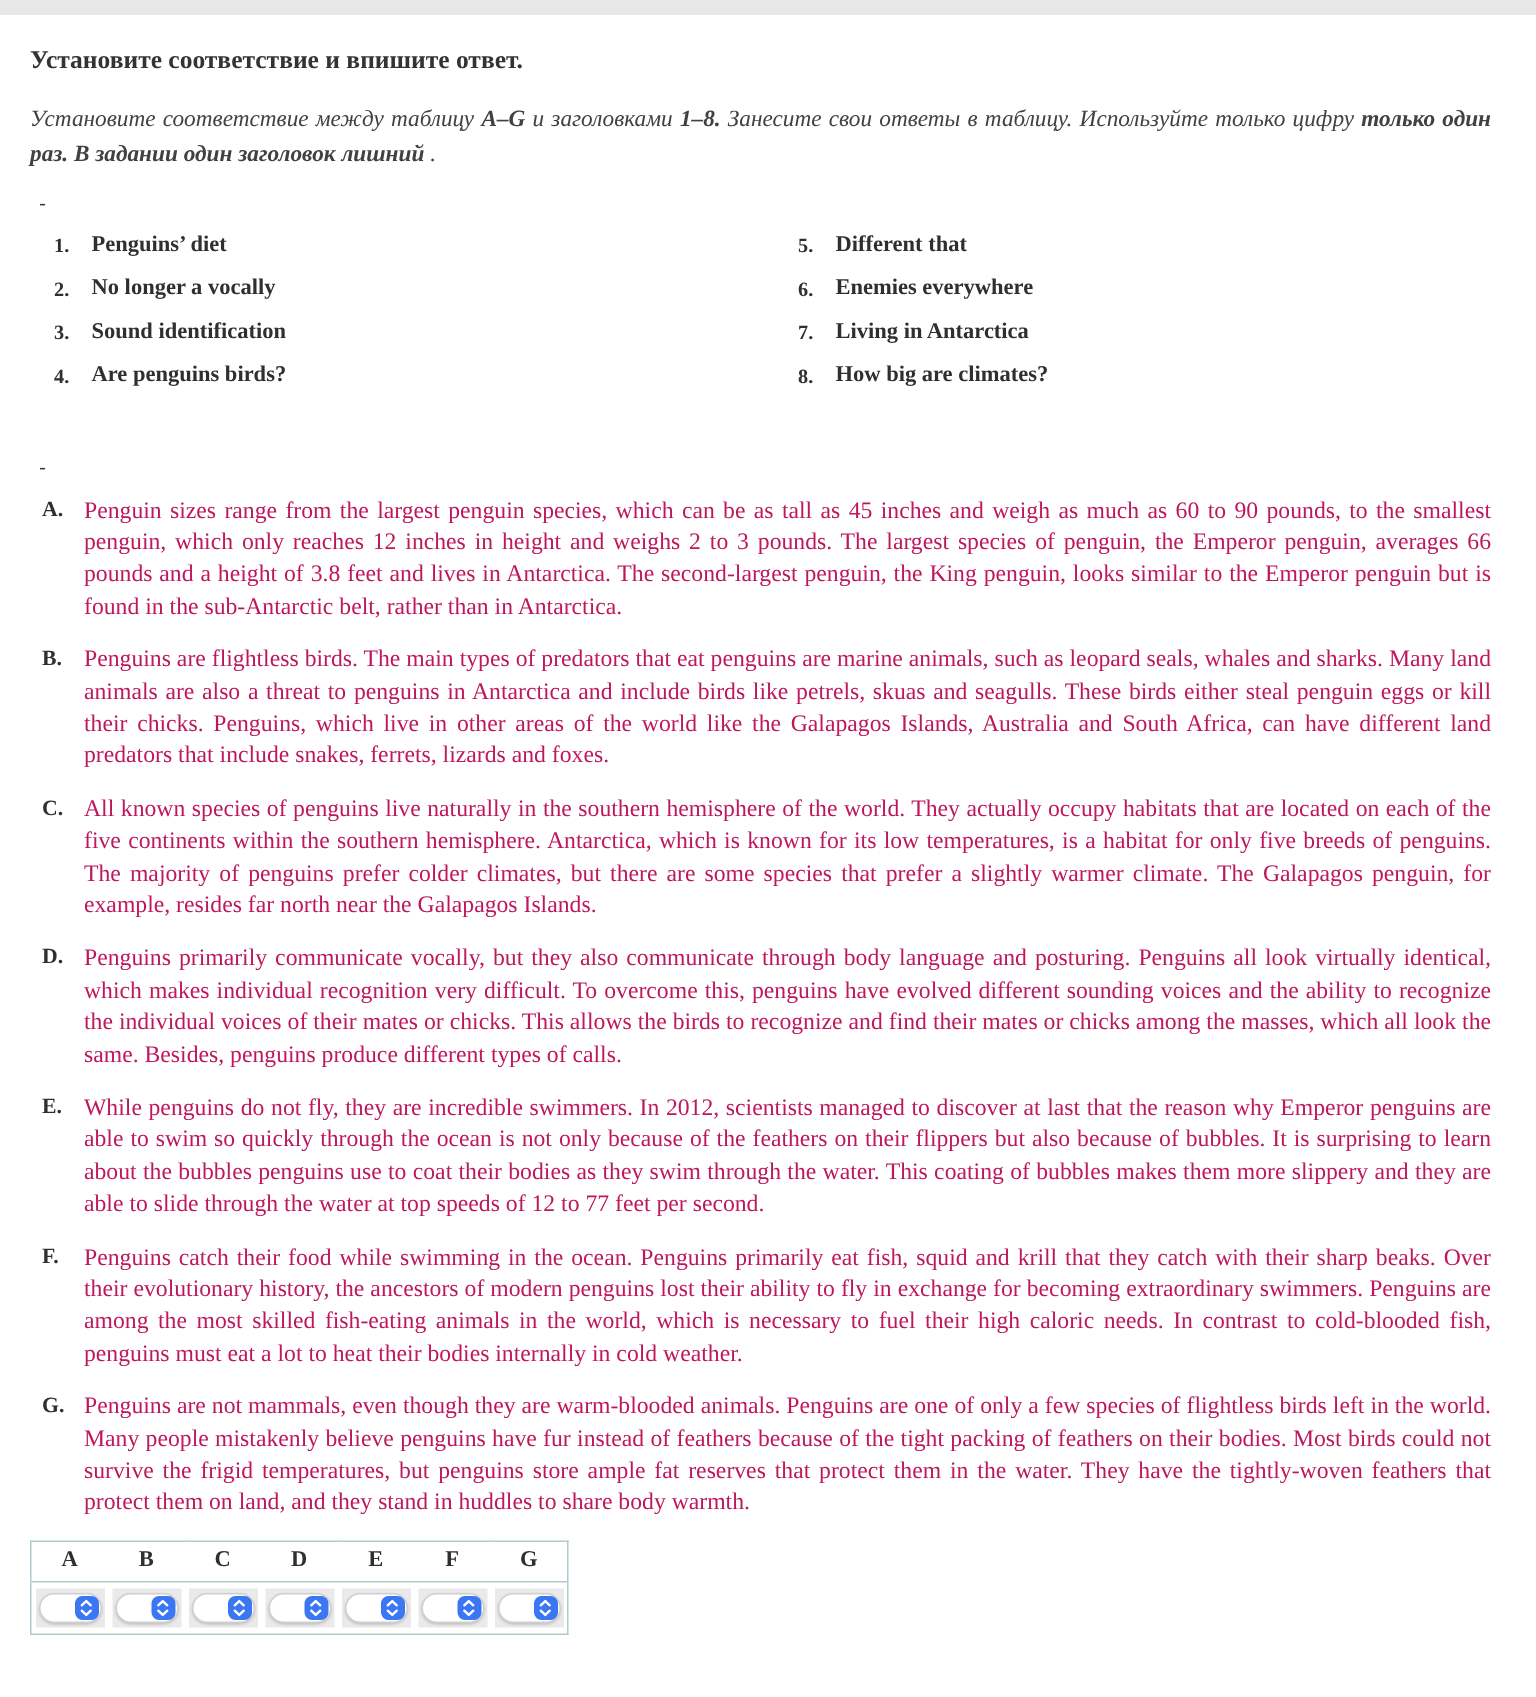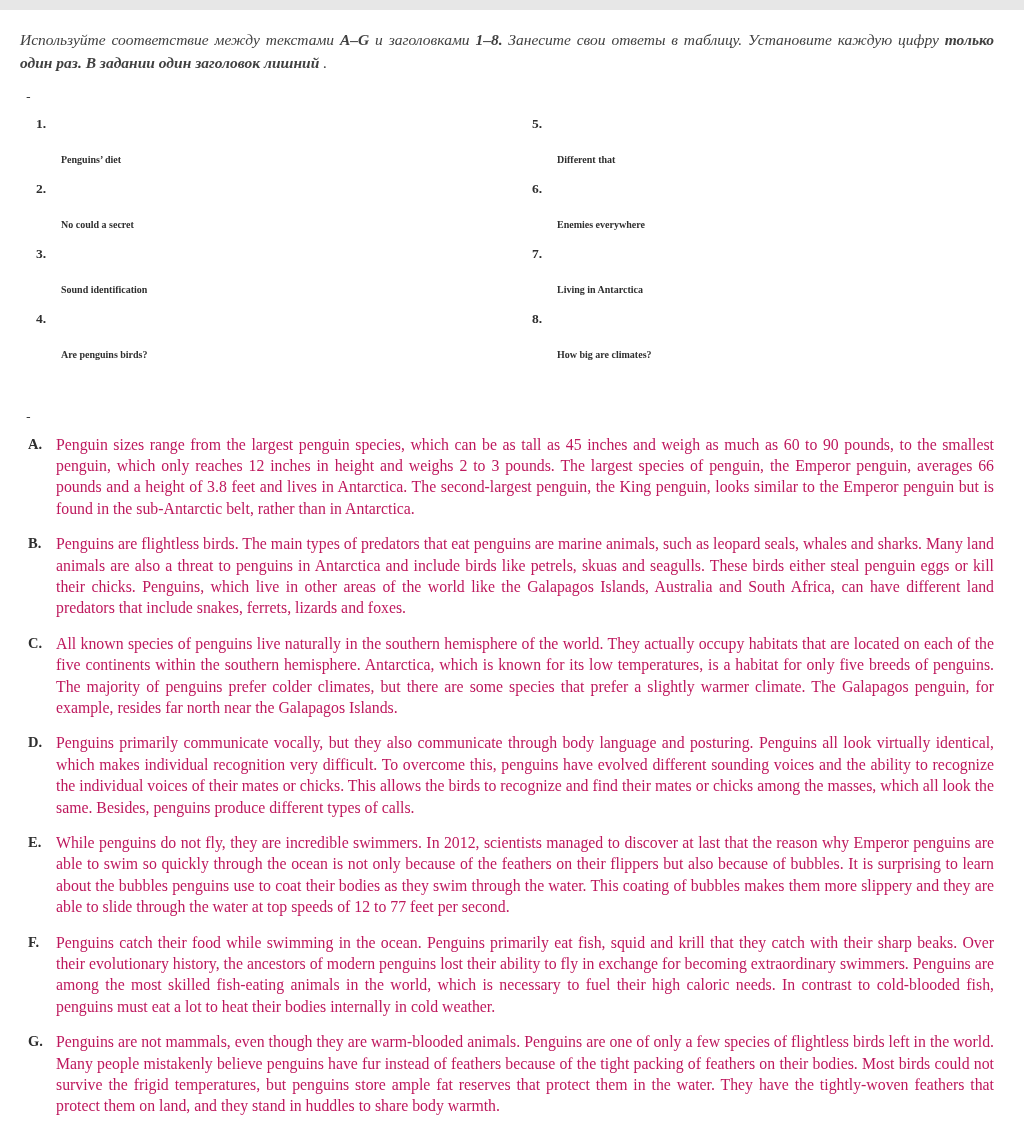--- a/index.html
+++ b/index.html
@@ -26,21 +26,21 @@
     margin-top:10px; padding-left:6px; font-size:13px; line-height:14px;
     color:#3b3b3b; font-family:"DejaVu Sans", sans-serif;
   }
   .dash-marker.second { margin-top:36px; }
 
   .headings { display:flex; margin-top:10px; padding-left:16px; }
   .h-col { width:496px; }
   .h-col.right { flex:1; }
   .h-item { display:flex; margin-bottom:10px; line-height:19px; }
   .h-num { width:18px; margin-right:7px; font-weight:bold; font-size:13.5px; color:#2f2f2f; }
-  .h-label { font-weight:bold; font-size:10px; color:#2f2f2f;margin-top:36px; }
+  .h-label { font-weight:bold; font-size:15px; color:#2f2f2f; }
 
   .paras { margin-top:10px; }
   .para { display:flex; margin-bottom:14px; font-size:15.8px; line-height:21.4px; }
   .para-label { width:28px; margin-left:8px; flex-shrink:0; font-weight:bold; font-size:14.5px; color:#2f2f2f; }
   .para-text { flex:1; text-align:justify; color:#be185d; }
 
   table.ans-table {
     margin-top:14px; border-collapse:collapse; table-layout:fixed; width:357px;
     border:1px solid #b3cad0; background:#ffffff;
   }
@@ -67,34 +67,35 @@
     flex-shrink:0;
   }
 </style>
 </head>
 <body>
 
 <div class="topbar"></div>
 
 <div class="content">
 
-
-  <p class="instructions"><span>Используйте соответствие между текстами </span><span class="b">A–G</span><span> и заголовками </span><span class="b">1–8.</span><span> Занесите свои ответы в таблицу. Установите каждую цифру </span><span class="b">только один раз. В задании один заголовок лишний</span><span> .</span></p>
+  <h1 class="page-title">Установите соответствие и впишите ответ.</h1>
+
+  <p class="instructions"><span>Установите соответствие между таблицу </span><span class="b">A–G</span><span> и заголовками </span><span class="b">1–8.</span><span> Занесите свои ответы в таблицу. Используйте только цифру </span><span class="b">только один раз. В задании один заголовок лишний</span><span> .</span></p>
 
   <div class="dash-marker">-</div>
 
   <div class="headings">
     <div class="h-col">
       <div class="h-item">
         <span class="h-num">1.</span>
         <span class="h-label">Penguins’ diet</span>
       </div>
       <div class="h-item">
         <span class="h-num">2.</span>
-        <span class="h-label">No could a secret</span>
+        <span class="h-label">No longer a vocally</span>
       </div>
       <div class="h-item">
         <span class="h-num">3.</span>
         <span class="h-label">Sound identification</span>
       </div>
       <div class="h-item">
         <span class="h-num">4.</span>
         <span class="h-label">Are penguins birds?</span>
       </div>
     </div>

